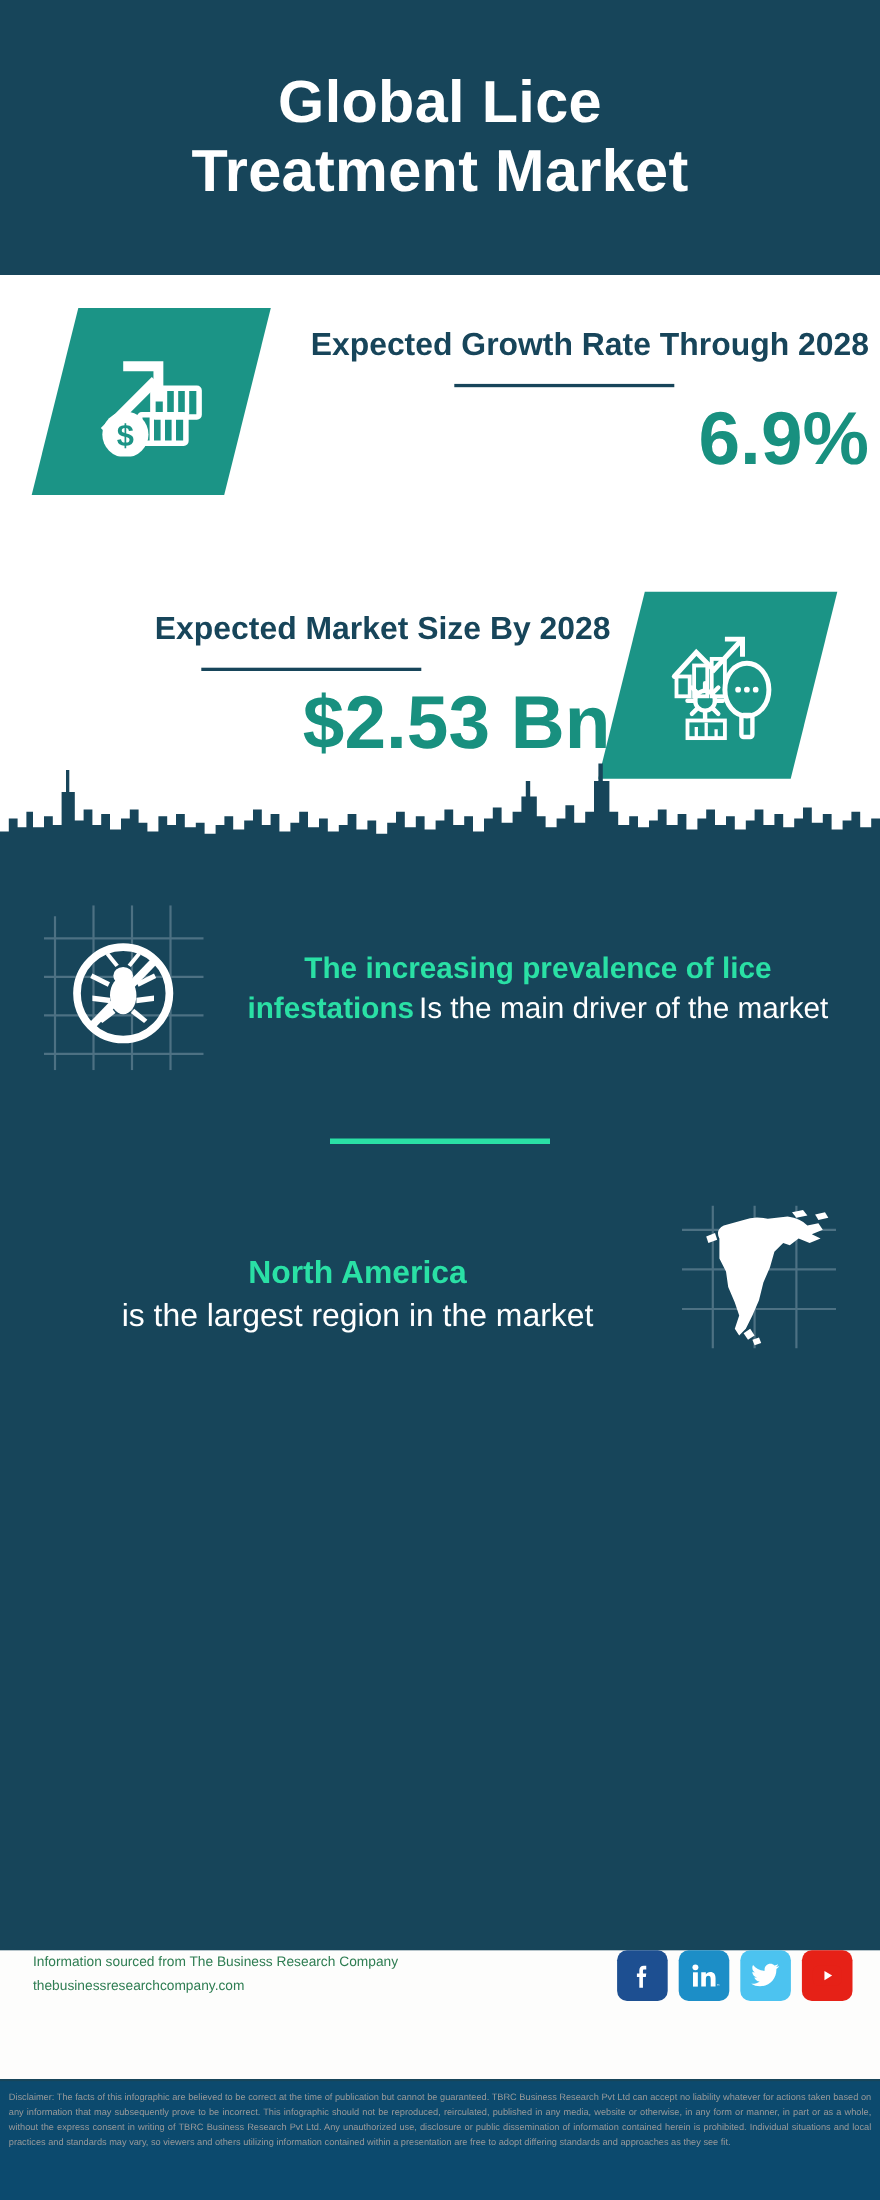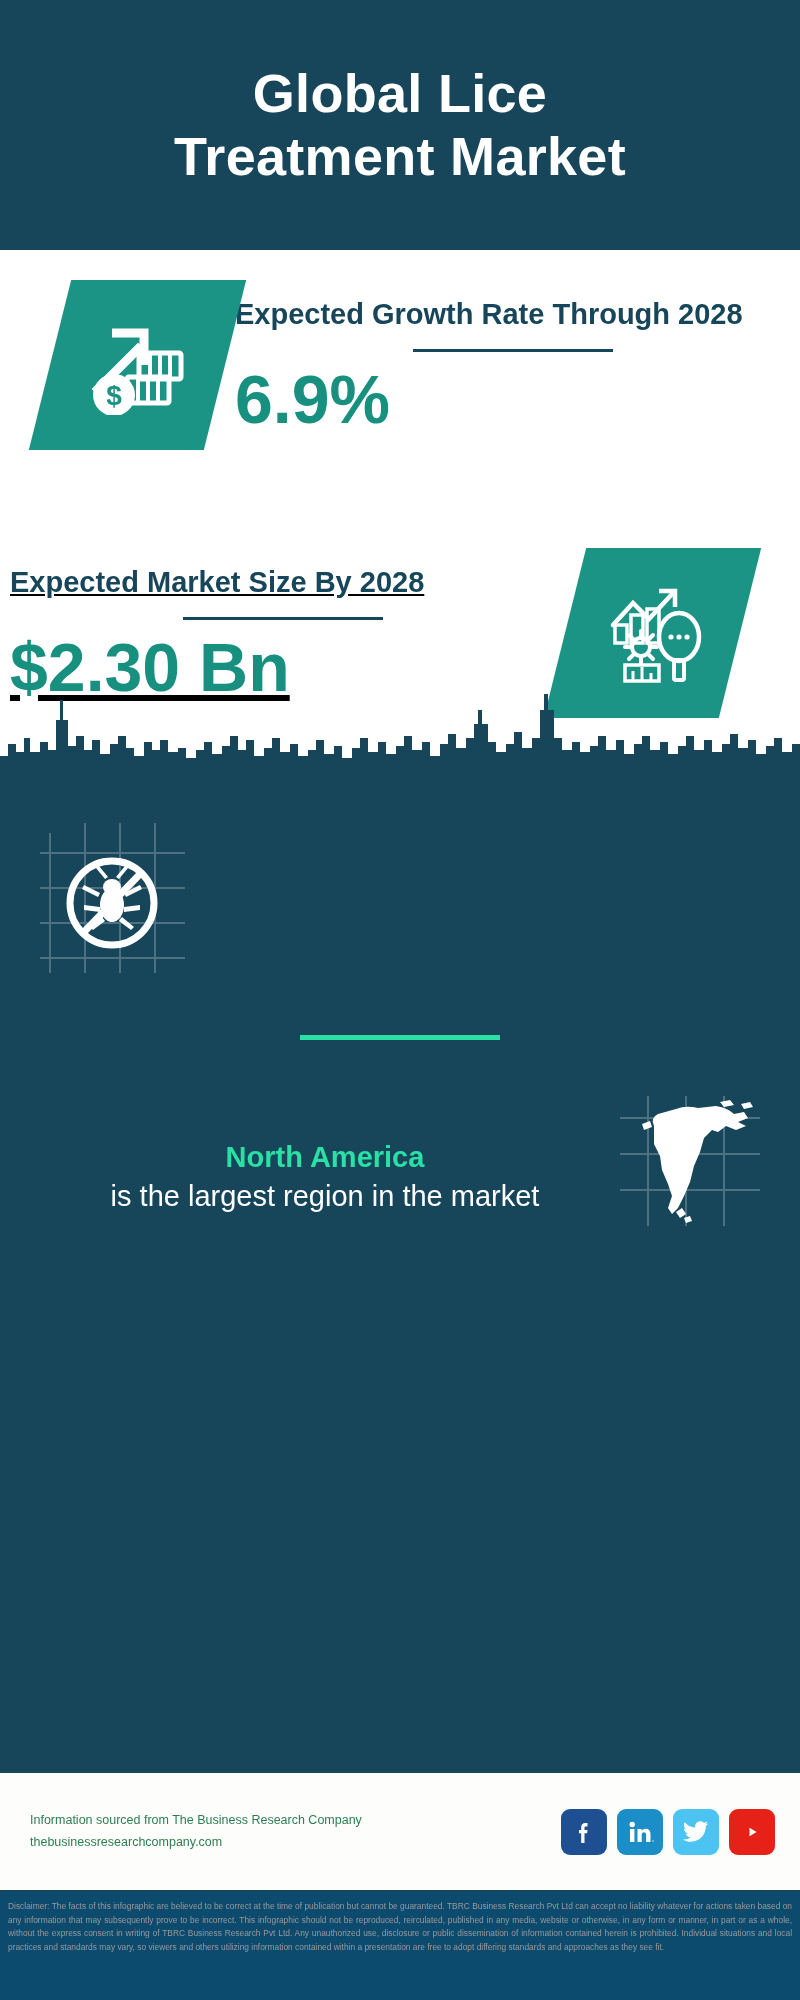--- a/index.html
+++ b/index.html
@@ -48,41 +48,41 @@
     height: 535px;
   }
 
   .stat-row {
     display: flex;
     align-items: center;
     position: absolute;
     width: 100%;
   }
   .stat-row.row1 { top: 30px; }
-  .stat-row.row2 { top: 298px; text-decoration: underline; }
+  .stat-row.row2 { top: 288px; }
 
   
   .para-tile {
     width: 175px;
     height: 170px;
     background: #1b9486;
     transform: skewX(-14deg);
     display: flex;
     align-items: center;
     justify-content: center;
     flex-shrink: 0;
   }
   .para-tile > svg { transform: skewX(14deg); }
 
   .tile-left  { margin-left: 50px; }
   .tile-right { margin-right: 60px; margin-left: auto; }
 
   .stat-text {
     flex: 1;
-    text-align: left;
+    text-align: right;
     padding: 0 10px;
   }
   .stat-label {
     color: #17455a;
     font-size: 29px;
     font-weight: bold;
     line-height: 1.45;
   }
   .stat-divider {
     width: 200px;
@@ -181,21 +181,21 @@
     text-align: center;
   }
   .map-icon { width: 140px; height: 130px; flex-shrink: 0; }
 
   
   .footer {
     background: #fdfdfc;
     height: 120px;
     flex-shrink: 0;
     display: flex;
-    align-items: center;
+    align-items: flex-start;
     padding: 0 25px 0 30px;
     border-top: 3px solid #17455a;
   }
   .footer-text { flex: 1; }
   .footer-line {
     color: #2e7d52;
     font-size: 12.5px;
     line-height: 1.75;
   }
   .social-icons { display: flex; gap: 10px; align-items: center; }
@@ -261,21 +261,21 @@
         <div class="stat-label">Expected Growth Rate Through 2028</div>
         <div class="stat-divider"></div>
         <div class="stat-value">6.9%</div>
       </div>
     </div>
 
     <div class="stat-row row2">
       <div class="stat-text">
         <div class="stat-label">Expected Market Size By 2028</div>
         <div class="stat-divider"></div>
-        <div class="stat-value">$2.30 Bn</div>
+        <div class="stat-value">$2.53 Bn</div>
       </div>
       <div class="para-tile tile-right">
         <svg width="108" height="104" viewBox="0 0 108 104" fill="none">
 
           <path d="M14 44 L34 22 L50 38 L74 12" stroke="#fff" stroke-width="4.5" fill="none" stroke-linecap="round"></path>
           <path d="M60 10 L76 10 L76 26" stroke="#fff" stroke-width="4.5" fill="none"></path>
 
           <rect x="16" y="44" width="12" height="18" stroke="#fff" stroke-width="3.5" fill="none"></rect>
           <rect x="32" y="34" width="12" height="28" stroke="#fff" stroke-width="3.5" fill="none"></rect>
           <rect x="48" y="28" width="12" height="34" stroke="#fff" stroke-width="3.5" fill="none"></rect>
@@ -335,20 +335,24 @@
             <path d="M65 56 L56 45 L59 43 L68 54 Z"></path>
             <path d="M79 56 L88 45 L85 43 L76 54 Z"></path>
             <path d="M60 70 L44 62 L42 66 L58 74 Z"></path>
             <path d="M84 70 L100 62 L102 66 L86 74 Z"></path>
             <path d="M60 84 L44 82 L44 87 L60 89 Z"></path>
             <path d="M84 84 L100 82 L100 87 L84 89 Z"></path>
             <path d="M62 94 L50 104 L53 107 L65 98 Z"></path>
             <path d="M82 94 L94 104 L91 107 L79 98 Z"></path>
           </g>
         </svg>
+        <div class="driver-text">
+          <span class="driver-highlight">The increasing prevalence of lice infestations</span>
+          <span class="driver-sub">Is the main driver of the market</span>
+        </div>
       </div>
 
       <div class="green-rule"></div>
 
       <div class="region-row">
         <div class="region-text">
           <div class="region-highlight">North America</div>
           <div class="region-sub">is the largest region in the market</div>
         </div>
         <svg class="map-icon" viewBox="0 0 140 130">

